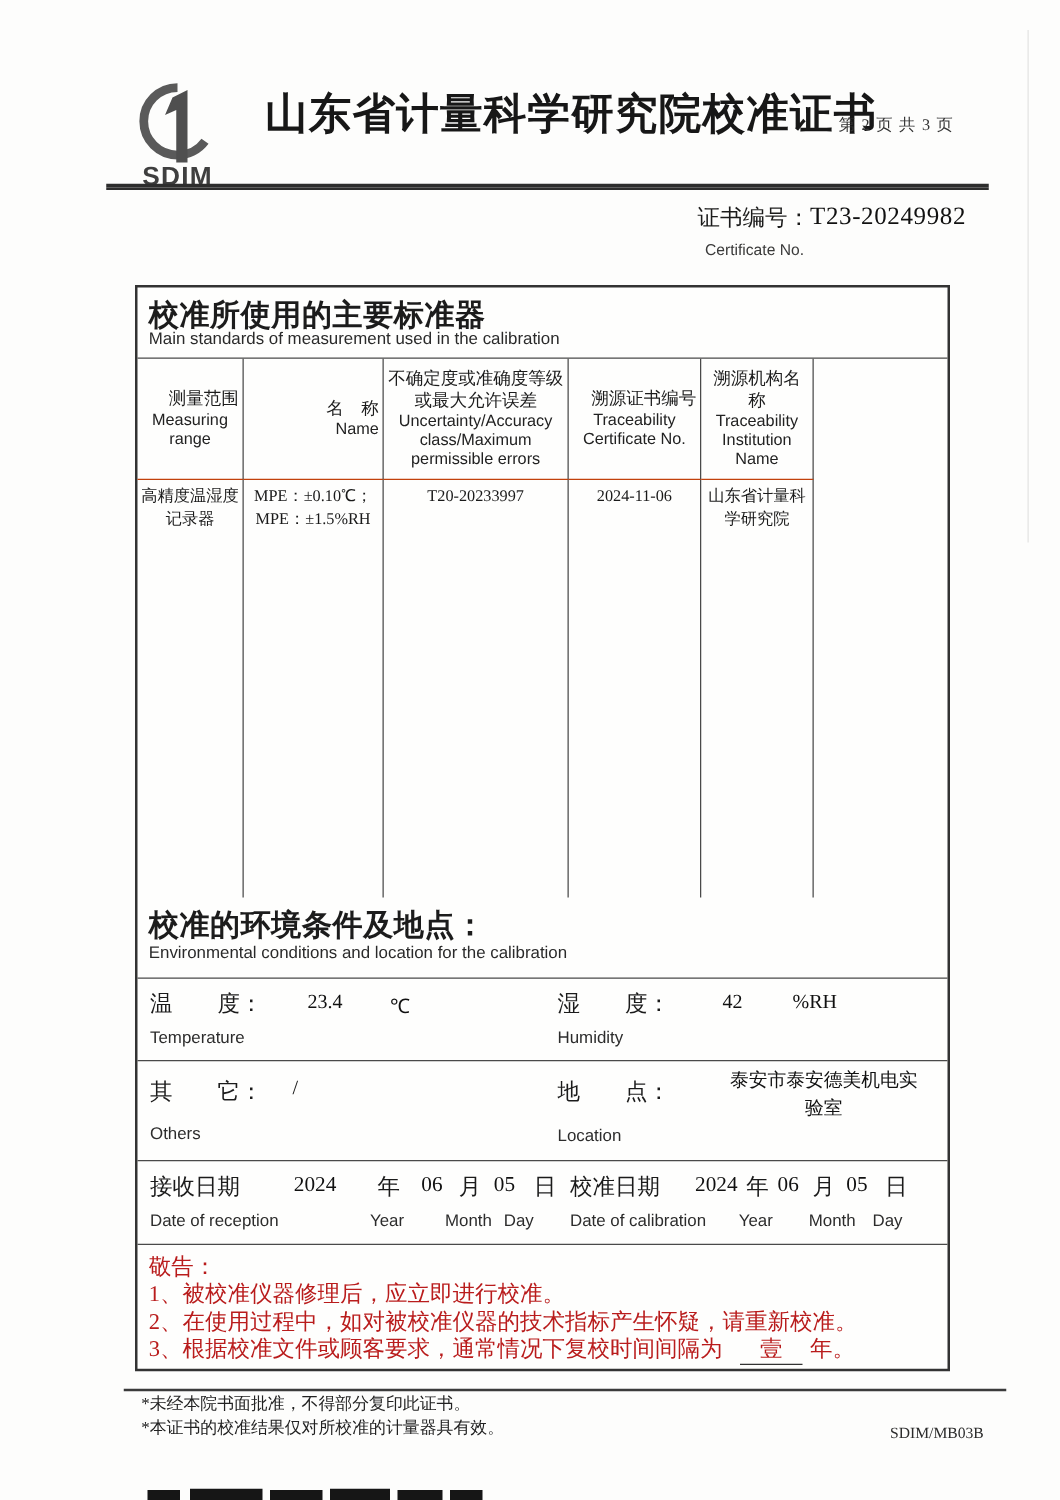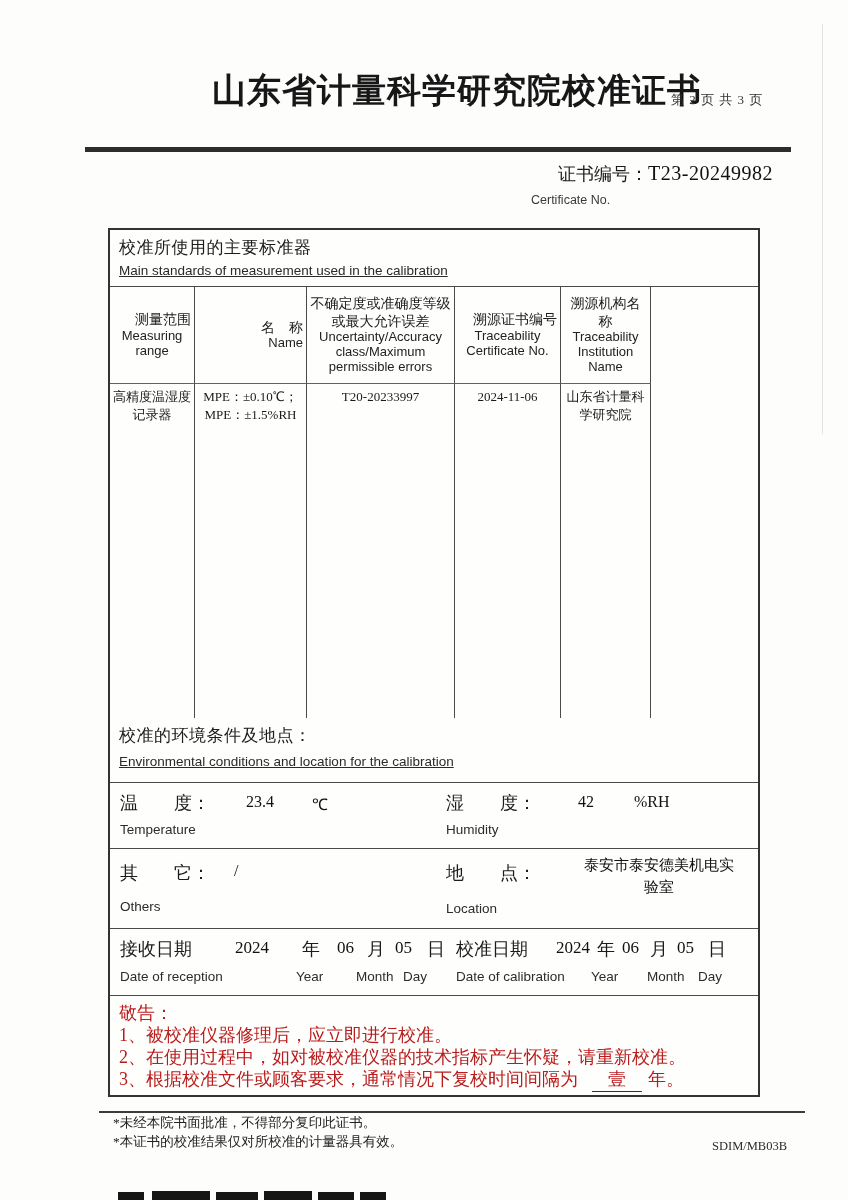--- a/index.html
+++ b/index.html
@@ -16,31 +16,31 @@
   .logo svg { display:block; margin:0 auto; }
   .hdr-title { position:absolute; left:212px; top:68px; font-size:34px; font-weight:bold; letter-spacing:1px; white-space:nowrap; color:#171717; }
   .hdr-sub { position:absolute; left:264px; top:111px; font-size:21px; font-weight:bold; letter-spacing:0.4px; color:#151515; }
   .hdr-page { position:absolute; left:671px; top:91px; font-size:13px; letter-spacing:1px; color:#333; white-space:nowrap; }
   .dbl-line { position:absolute; left:85px; top:147px; width:706px; height:4px;
     border-top:3px solid #2d2d2d; border-bottom:2px solid #2d2d2d; box-sizing:border-box; }
 
   
   .certno { position:absolute; left:558px; top:162px; font-size:18px; white-space:nowrap; color:#1b1b1b; }
   .certno .val { font-size:20px; letter-spacing:0.5px; }
-  .certno-en { position:absolute; left:531px; top:193px; font-size:12.5px; color:#3a3a3a; }
+  .certno-en { position:absolute; left:564px; top:193px; font-size:12.5px; color:#3a3a3a; }
 
   
   .frame { position:absolute; left:108px; top:228px; width:652px; height:869px;
     border:2px solid #333; box-sizing:border-box; background:#fefefd; }
   .sec { position:relative; box-sizing:border-box; width:100%; }
   .sec + .sec { border-top:1px solid #4a4a4a; }
 
-  .sec-title-cn { position:absolute; left:9px; top:6px; font-size:17px; letter-spacing:0.5px; color:#1c1c1c;
-    font-family:"Liberation Sans", sans-serif; font-weight:400; }
-  .sec-title-en { position:absolute; left:9px; top:33px; font-size:13.5px; color:#2a2a2a;text-decoration:underline; }
+  .sec-title-cn { position:absolute; left:9px; top:6px; font-size:24px; letter-spacing:0.5px; color:#1c1c1c;
+    font-family:"Liberation Sans", sans-serif; font-weight:700; }
+  .sec-title-en { position:absolute; left:9px; top:33px; font-size:13.5px; color:#2a2a2a; }
 
   
   .std-grid { display:grid; grid-template-columns:85px 112px 148px 106px 90px 107px; }
   .std-grid .cell { box-sizing:border-box; border-right:1px solid #4a4a4a; text-align:center; overflow:hidden; }
   .std-grid .cell:nth-child(6n) { border-right:none; }
   .hrow .cell { height:97px; border-bottom:1px solid #c2410c;
     display:flex; flex-direction:column; justify-content:center; padding:2px 3px;align-items:flex-end; }
   .drow .cell { height:334px; padding:4px 3px 0 3px; }
   .hc-cn { font-size:14px; line-height:1.25; color:#1c1c1c; }
   .hc-en { font-size:13px; line-height:1.15; color:#222; }
@@ -62,20 +62,27 @@
 
   
   .artifact { position:absolute; background:#161616; }
   .edge-line { position:absolute; left:822px; top:24px; width:1px; height:410px; background:#e4e4e2; }
 </style>
 </head>
 <body>
 
 <div class="page">
 
+  <div class="logo">
+    <svg width="96" height="88" viewBox="0 0 96 88">
+      <path d="M 48 6 A 27 27 0 1 0 48 60 A 27 27 0 0 0 70 49" fill="none" stroke="#5a5a5a" stroke-width="7"></path>
+      <path d="M 44 14 L 56 8 L 56 66 L 47 66 L 47 24 L 38 28 Z" fill="#4f4f4f"></path>
+      <text x="48" y="84" text-anchor="middle" font-family="Liberation Sans, sans-serif" font-size="21" font-weight="bold" fill="#3f3f3f" letter-spacing="1">SDIM</text>
+    </svg>
+  </div>
   <div class="hdr-title">山东省计量科学研究院校准证书</div>
   <div class="hdr-page">第 2 页 共 3 页</div>
   <div class="dbl-line"></div>
 
   <div class="certno"><span>证书编号： </span><span class="val">T23-20249982</span></div>
   <div class="certno-en sans">Certificate No.</div>
 
   <div class="frame">
 
     <div class="sec" style="height:56px;">

